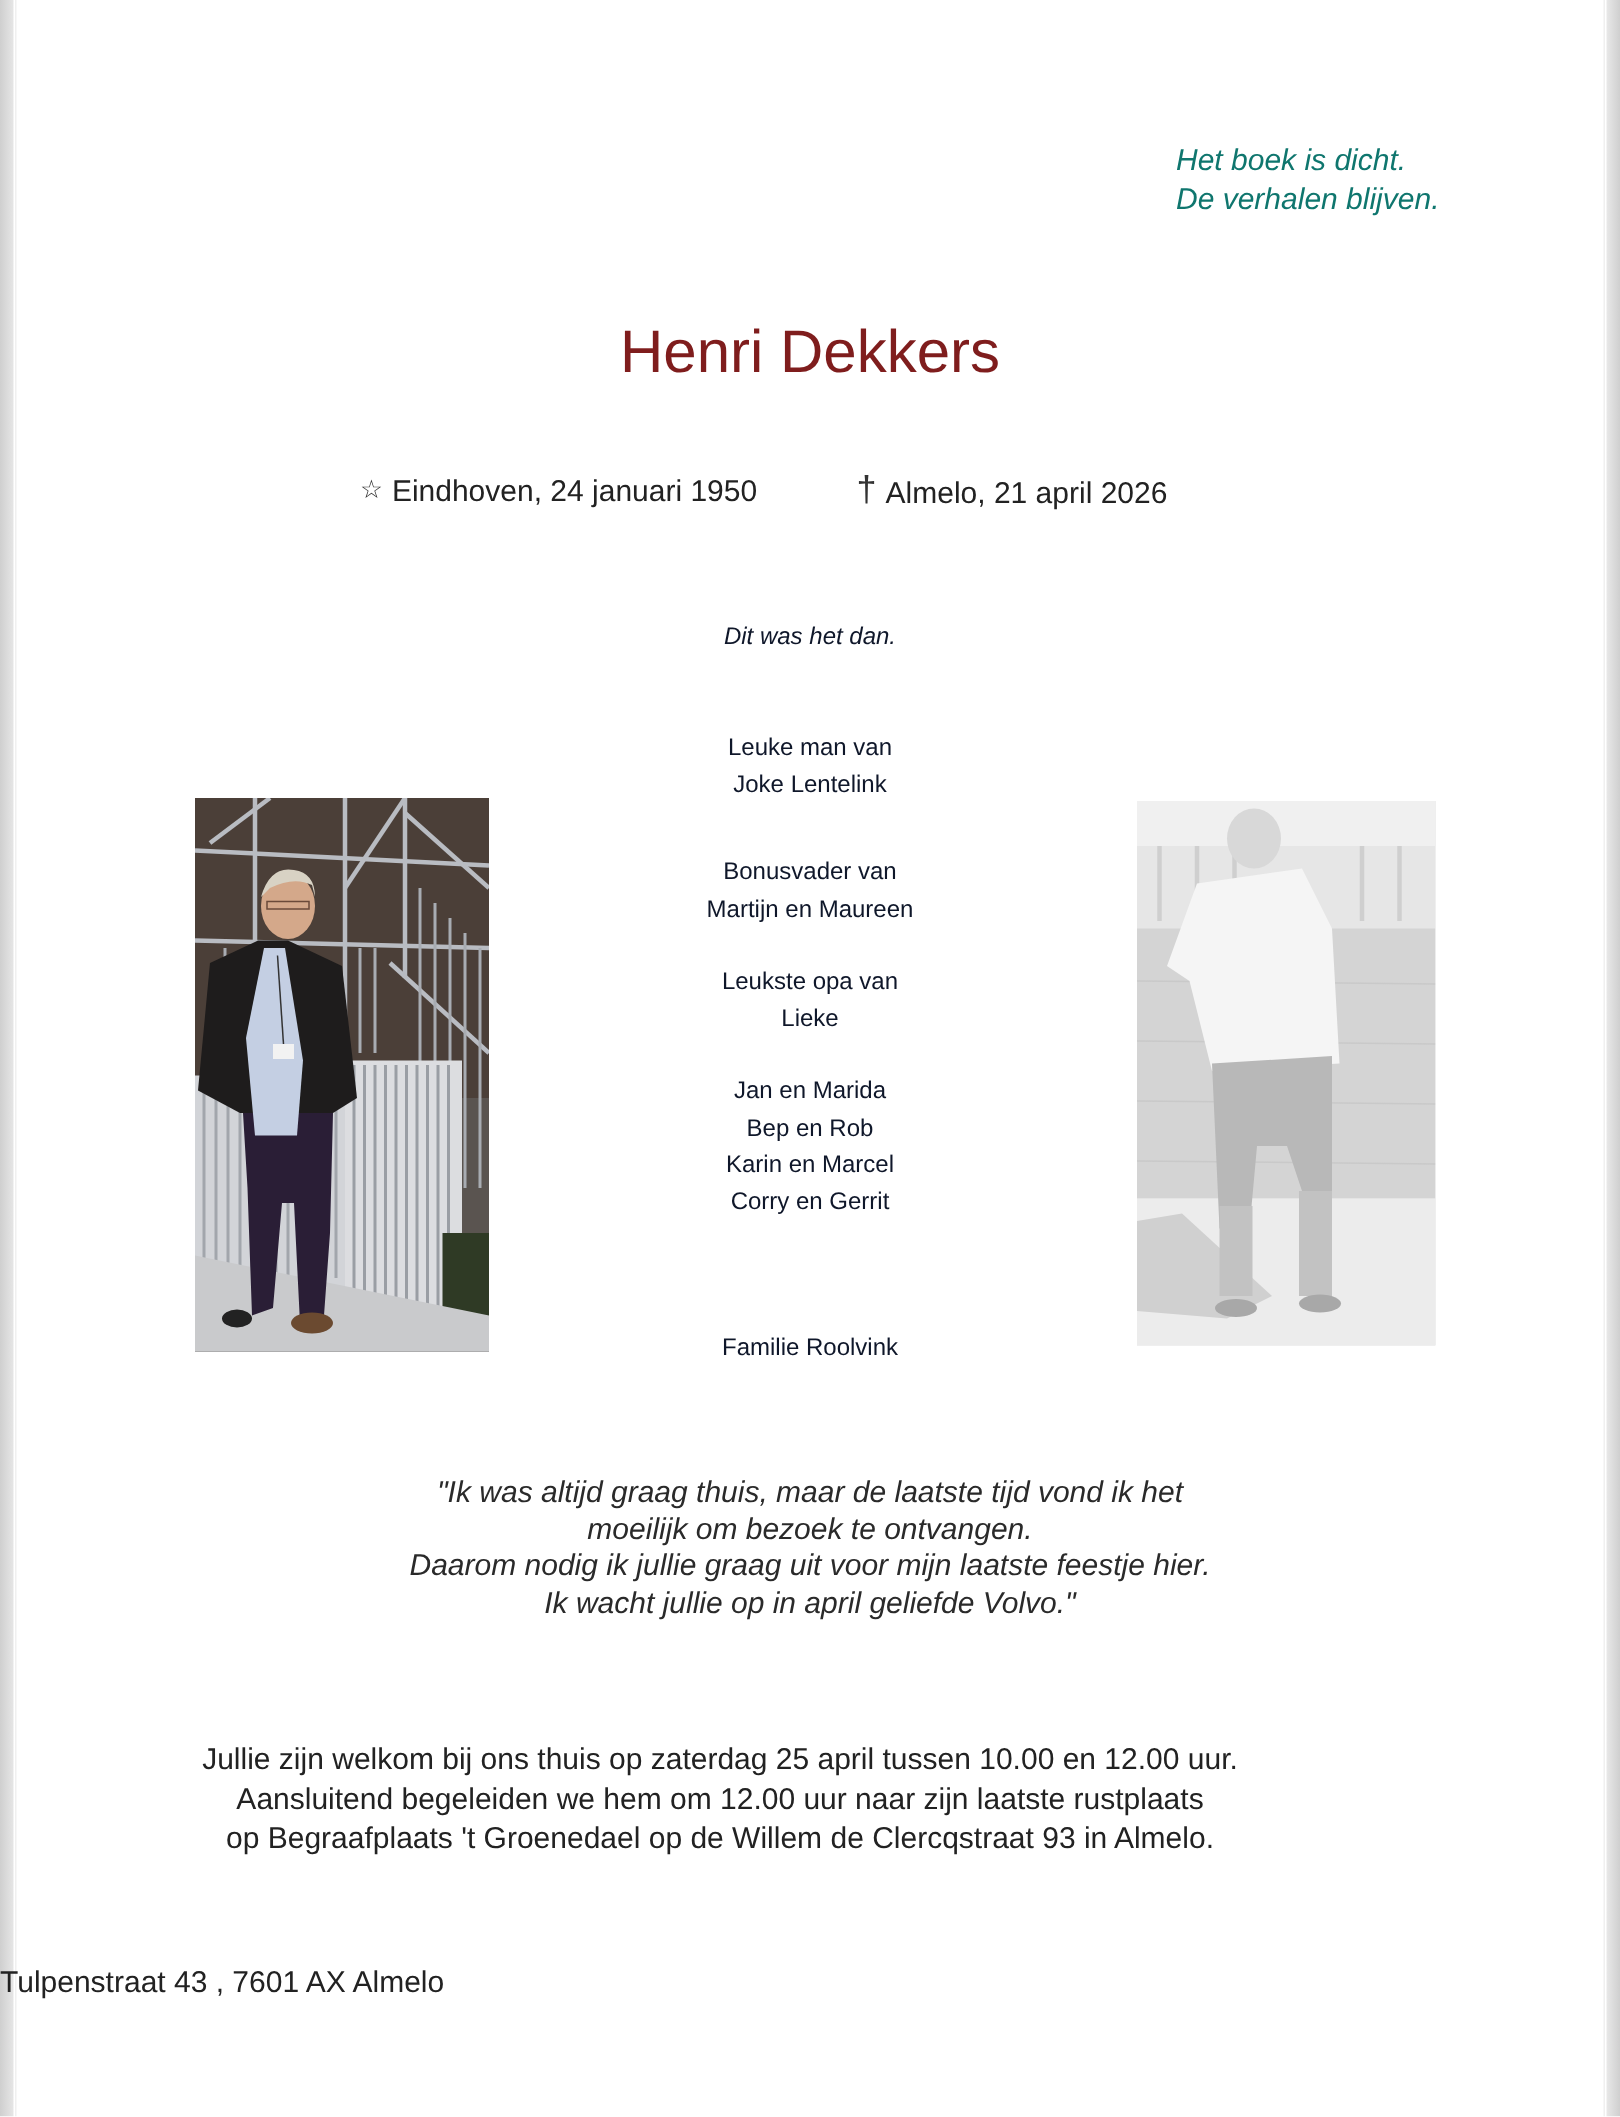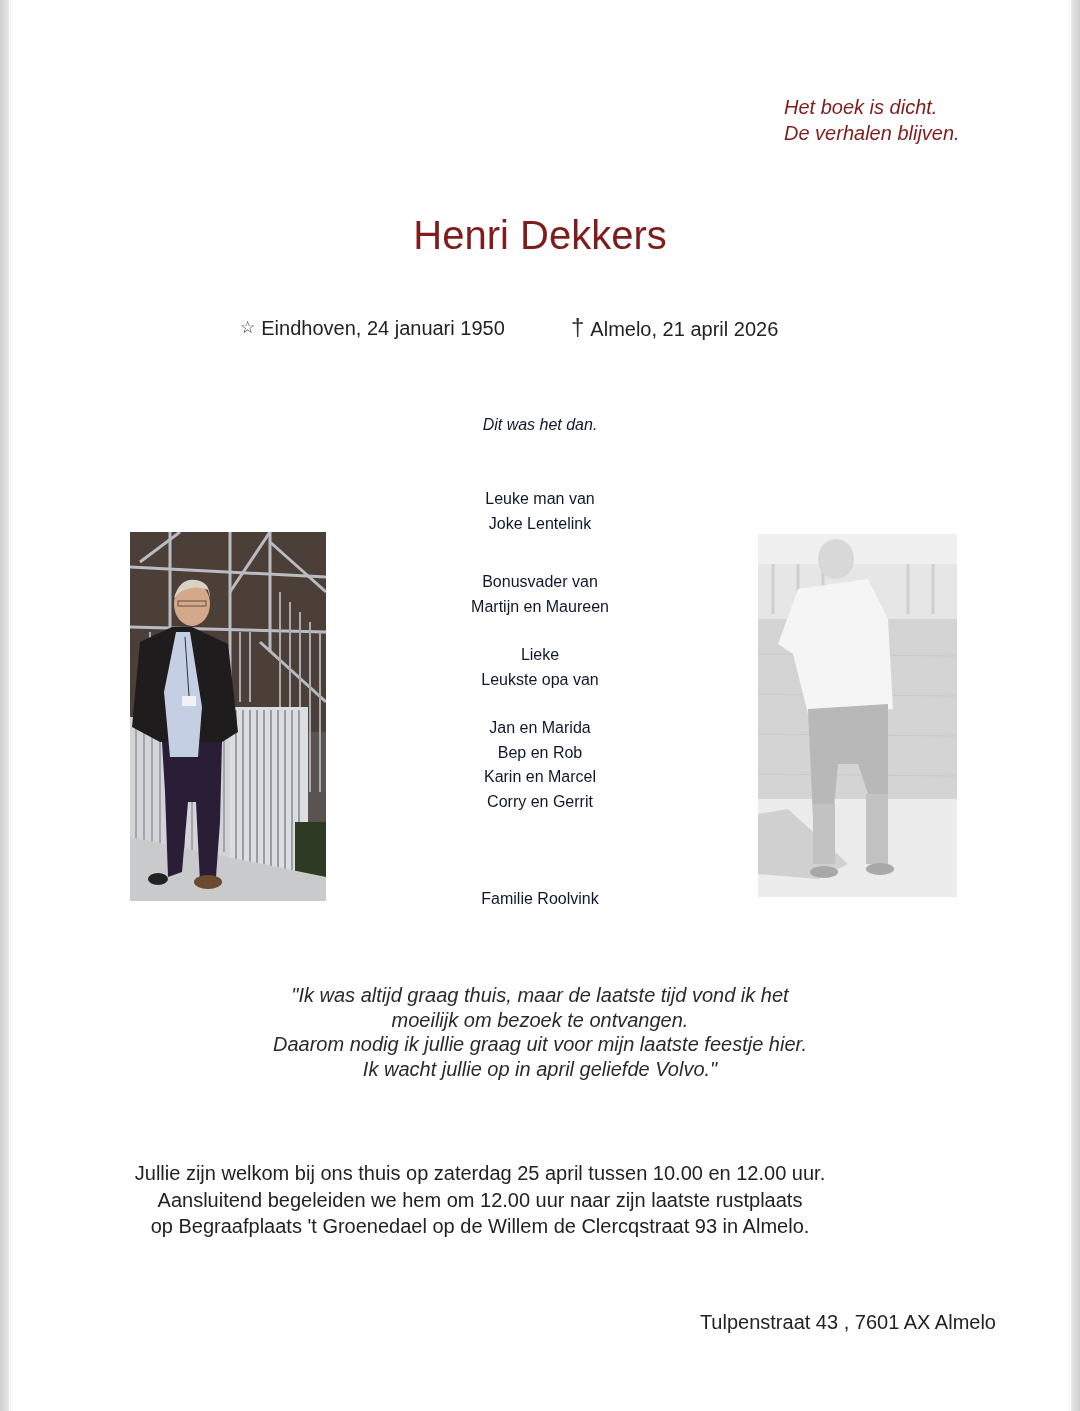--- a/index.html
+++ b/index.html
@@ -18,21 +18,21 @@
     }
     .edge-right {
       position: absolute; right: 0; top: 0; width: 9px; height: 1411px;
       background: linear-gradient(to left, #cfcfcf, #e8e8e8);
     }
     .edge-right-line {
       position: absolute; right: 10px; top: 0; width: 1px; height: 1411px; background: #f0f0f0;
     }
     .abs { position: absolute; }
     .motto {
-      left: 784px; top: 94px; font-style: italic; font-size: 20px; line-height: 26px; color: #7f1d1d;
+      left: 784px; top: 94px; font-style: italic; font-size: 20px; line-height: 26px; color: #0f766e;
     }
     .motto div { white-space: nowrap; }
     .name {
       left: 0; width: 1080px; top: 210px; text-align: center;
       font-size: 40px; color: #7f1d1d; line-height: 50px;
     }
     .dates {
       top: 314px; left: 0; width: 1080px; font-size: 20px; line-height: 28px; color: #222;
     }
     .birth { position: absolute; left: 240px; white-space: nowrap; }
@@ -57,21 +57,21 @@
     }
     .quote {
       left: 0; width: 1080px; top: 983px; text-align: center;
       font-style: italic; font-size: 20px; line-height: 24.5px; color: #2a2a2a;
     }
     .info {
       left: 0; width: 960px; top: 1160px; text-align: center;
       font-size: 20px; line-height: 26.5px; color: #222;
     }
     .address {
-      left: 0; width: 996px; top: 1309px; text-align: right;
+      left: 0; width: 996px; top: 1309px; text-align: left;
       font-size: 20px; line-height: 26px; color: #222;
     }
   </style>
 </head>
 <body>
 
 <div class="edge-left"></div>
 <div class="edge-left-line"></div>
 <div class="edge-right"></div>
 <div class="edge-right-line"></div>
@@ -98,22 +98,22 @@
   <div>Leuke man van</div>
   <div>Joke Lentelink</div>
 </div>
 
 <div class="abs center-col" style="top:570px;">
   <div>Bonusvader van</div>
   <div>Martijn en Maureen</div>
 </div>
 
 <div class="abs center-col" style="top:643px;">
+  <div>Leukste opa van</div>
   <div>Lieke</div>
-  <div>Leukste opa van</div>
 </div>
 
 <div class="abs center-col" style="top:716px;">
   <div>Jan en Marida</div>
   <div>Bep en Rob</div>
   <div>Karin en Marcel</div>
   <div>Corry en Gerrit</div>
 </div>
 
 <div class="abs center-col" style="top:887px;">

